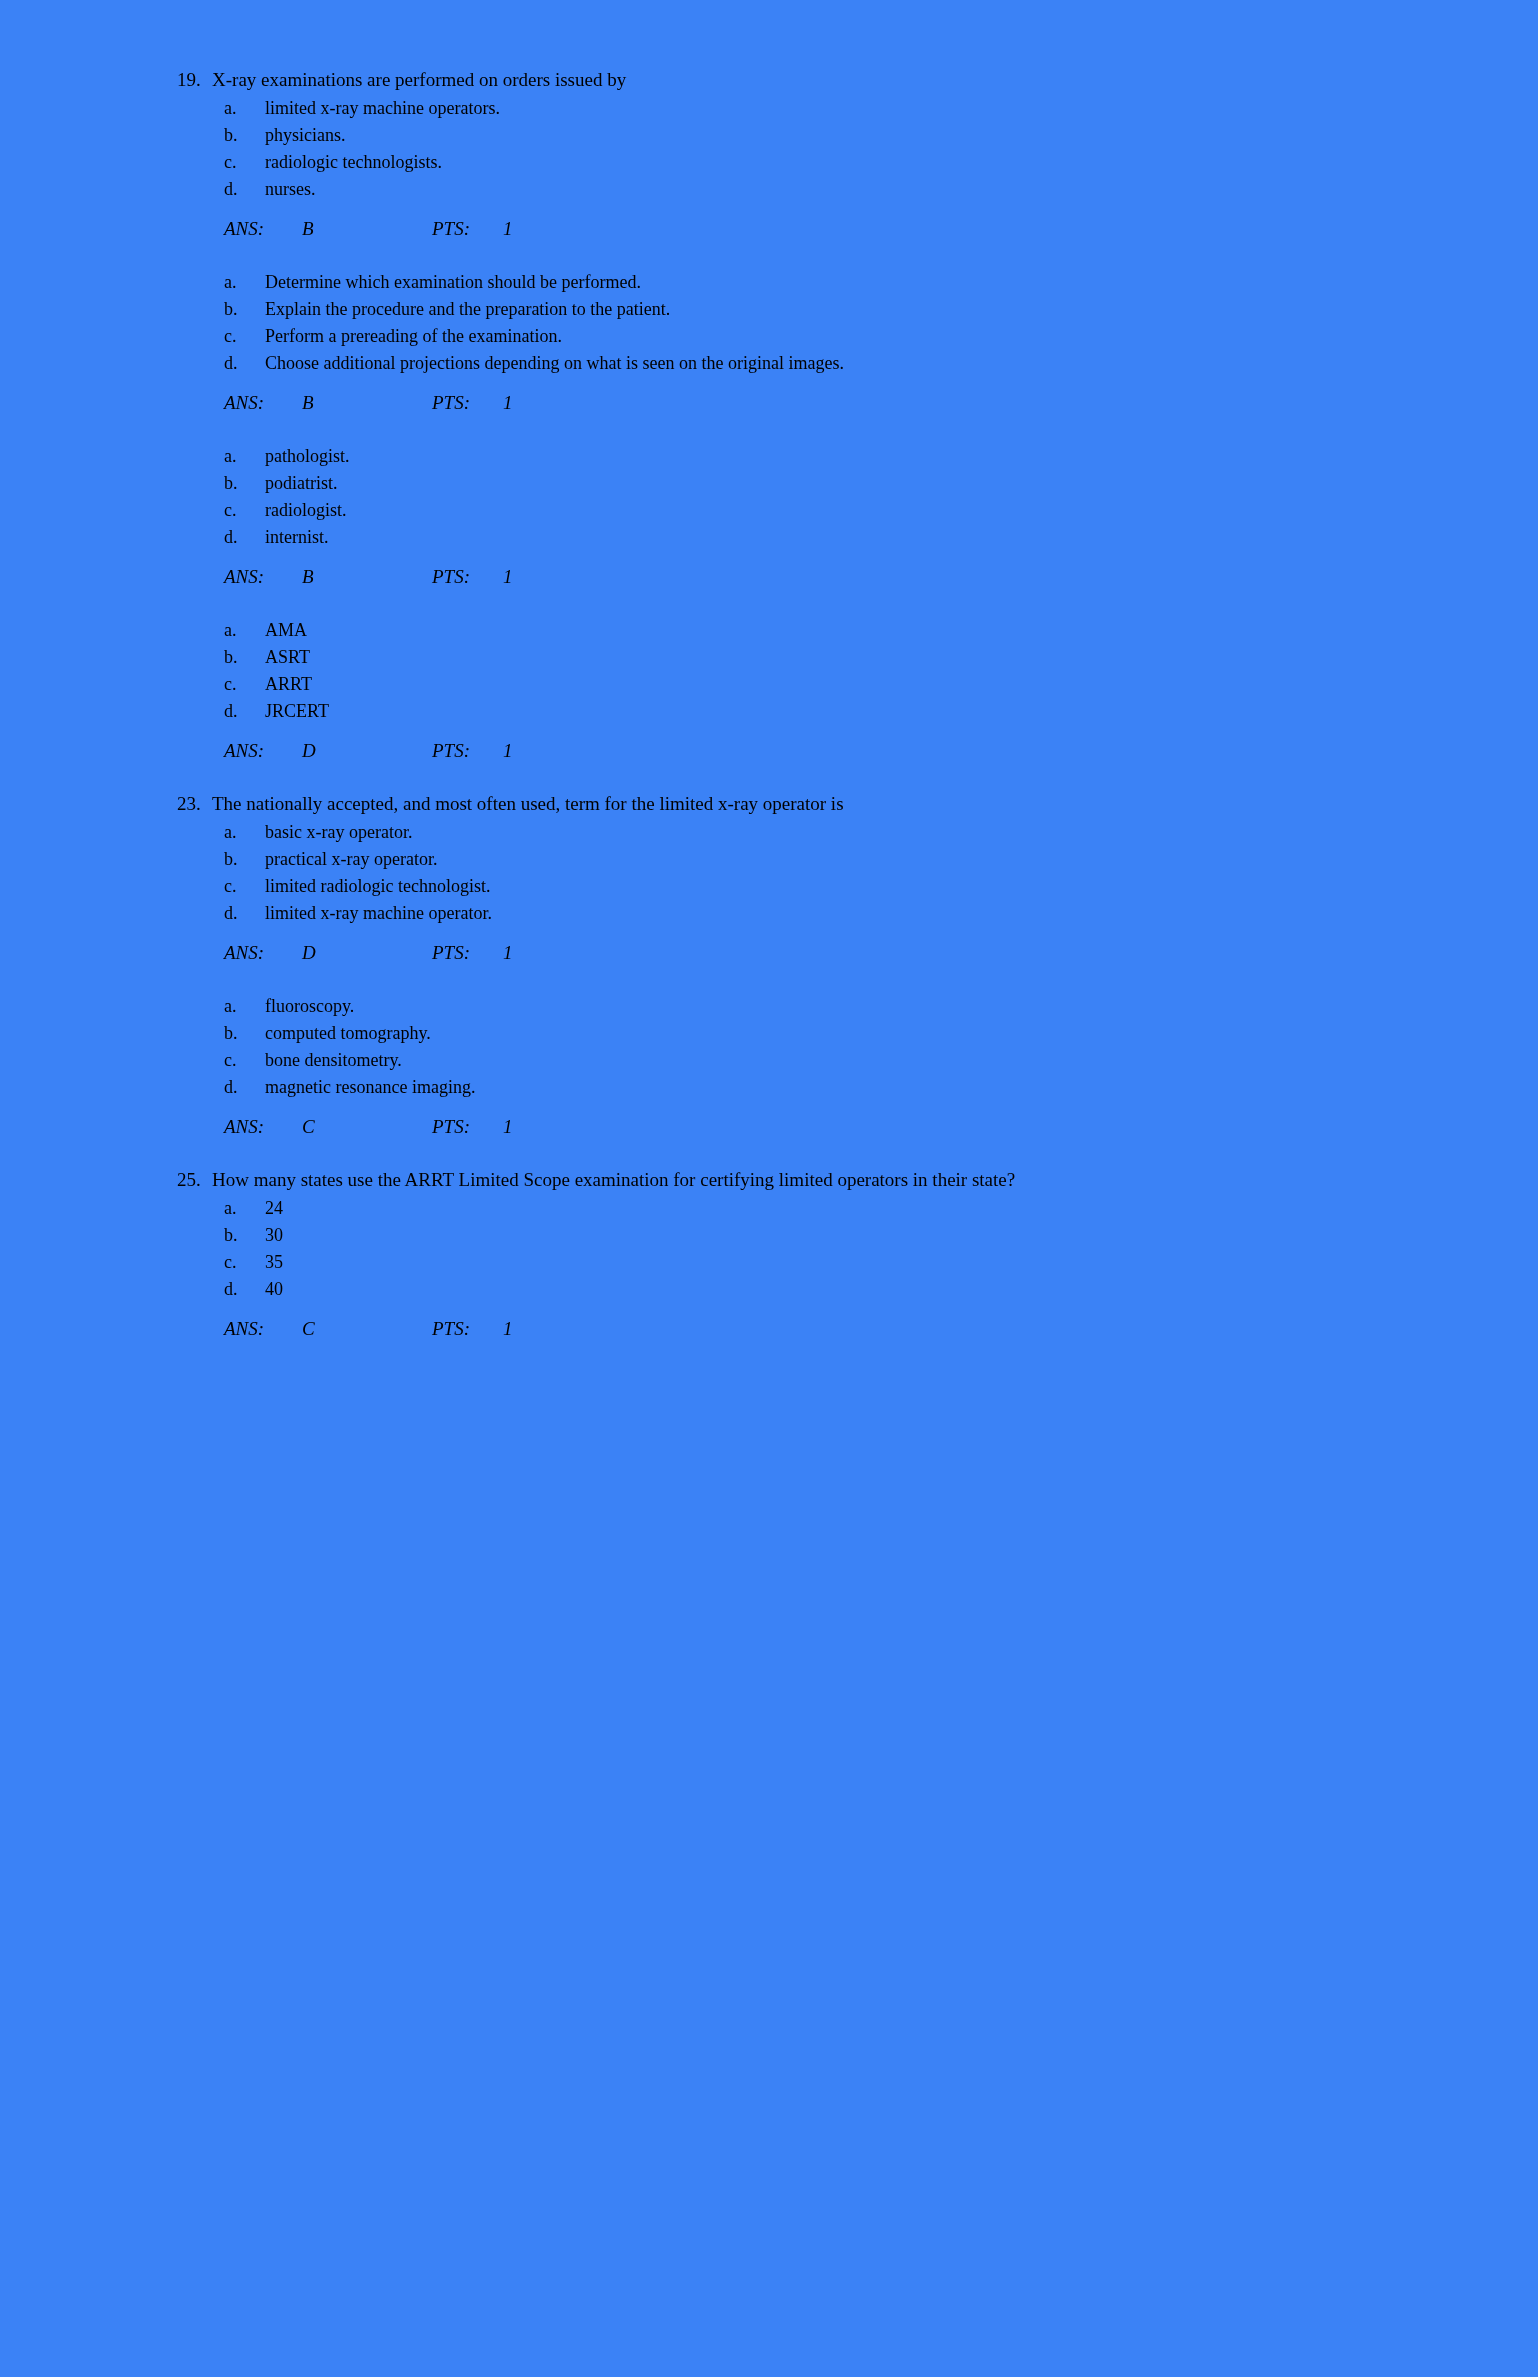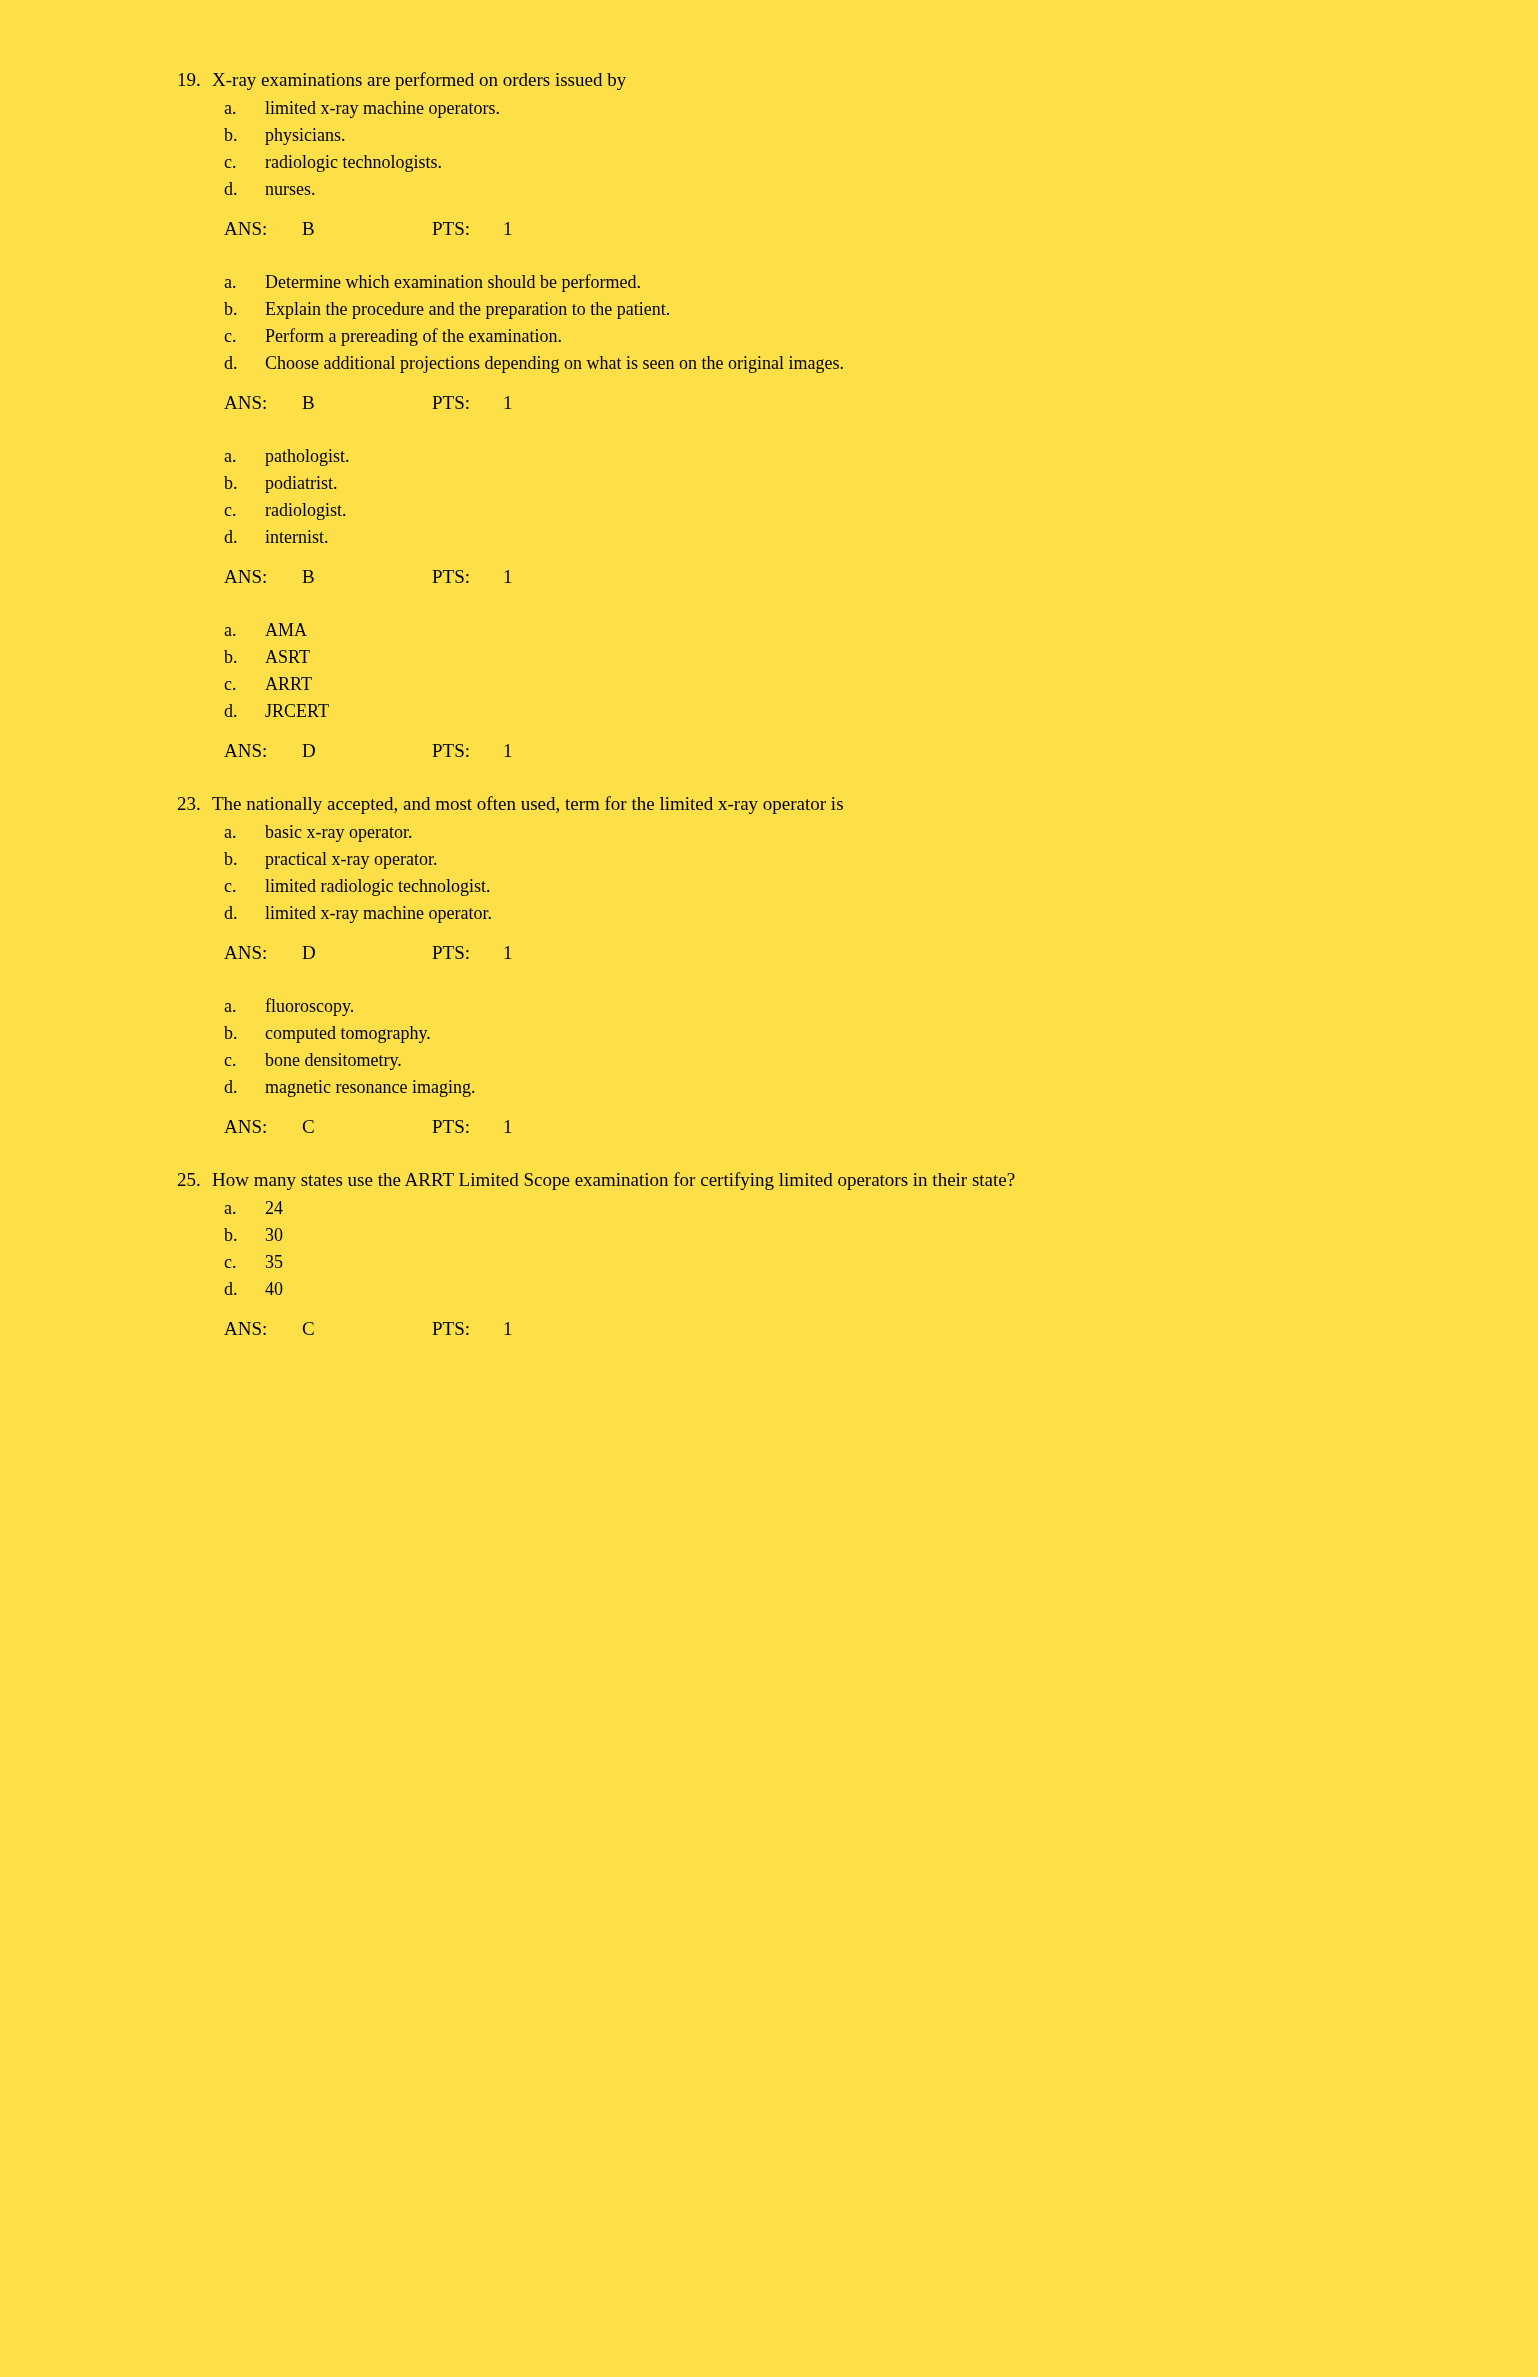--- a/index.html
+++ b/index.html
@@ -13,21 +13,21 @@
     font-family: "Liberation Serif", serif;
     color: #000000;
     position: relative;
     overflow: hidden;
   }
   .page {
     position: absolute;
     top: 0; left: 0;
     width: 1538px;
     height: 2377px;
-    background: #fde047;
+    background: #3b82f6;
   }
   .content {
     position: absolute;
     top: 67px;
     left: 162px;
     width: 1238px;
   }
   .question-block {
     margin-bottom: 28px;
   }
@@ -66,20 +66,21 @@
   .choice-text {
     font-size: 18px;
     flex: 1 1 auto;
   }
   .answer-row {
     display: flex;
     margin-top: 14px;
     margin-left: 62px;
     font-size: 19px;
     line-height: 24px;
+    font-style: italic;
   }
   .ans-label {
     width: 78px;
     flex: 0 0 78px;
   }
   .ans-value {
     width: 130px;
     flex: 0 0 130px;
   }
   .pts-label {

